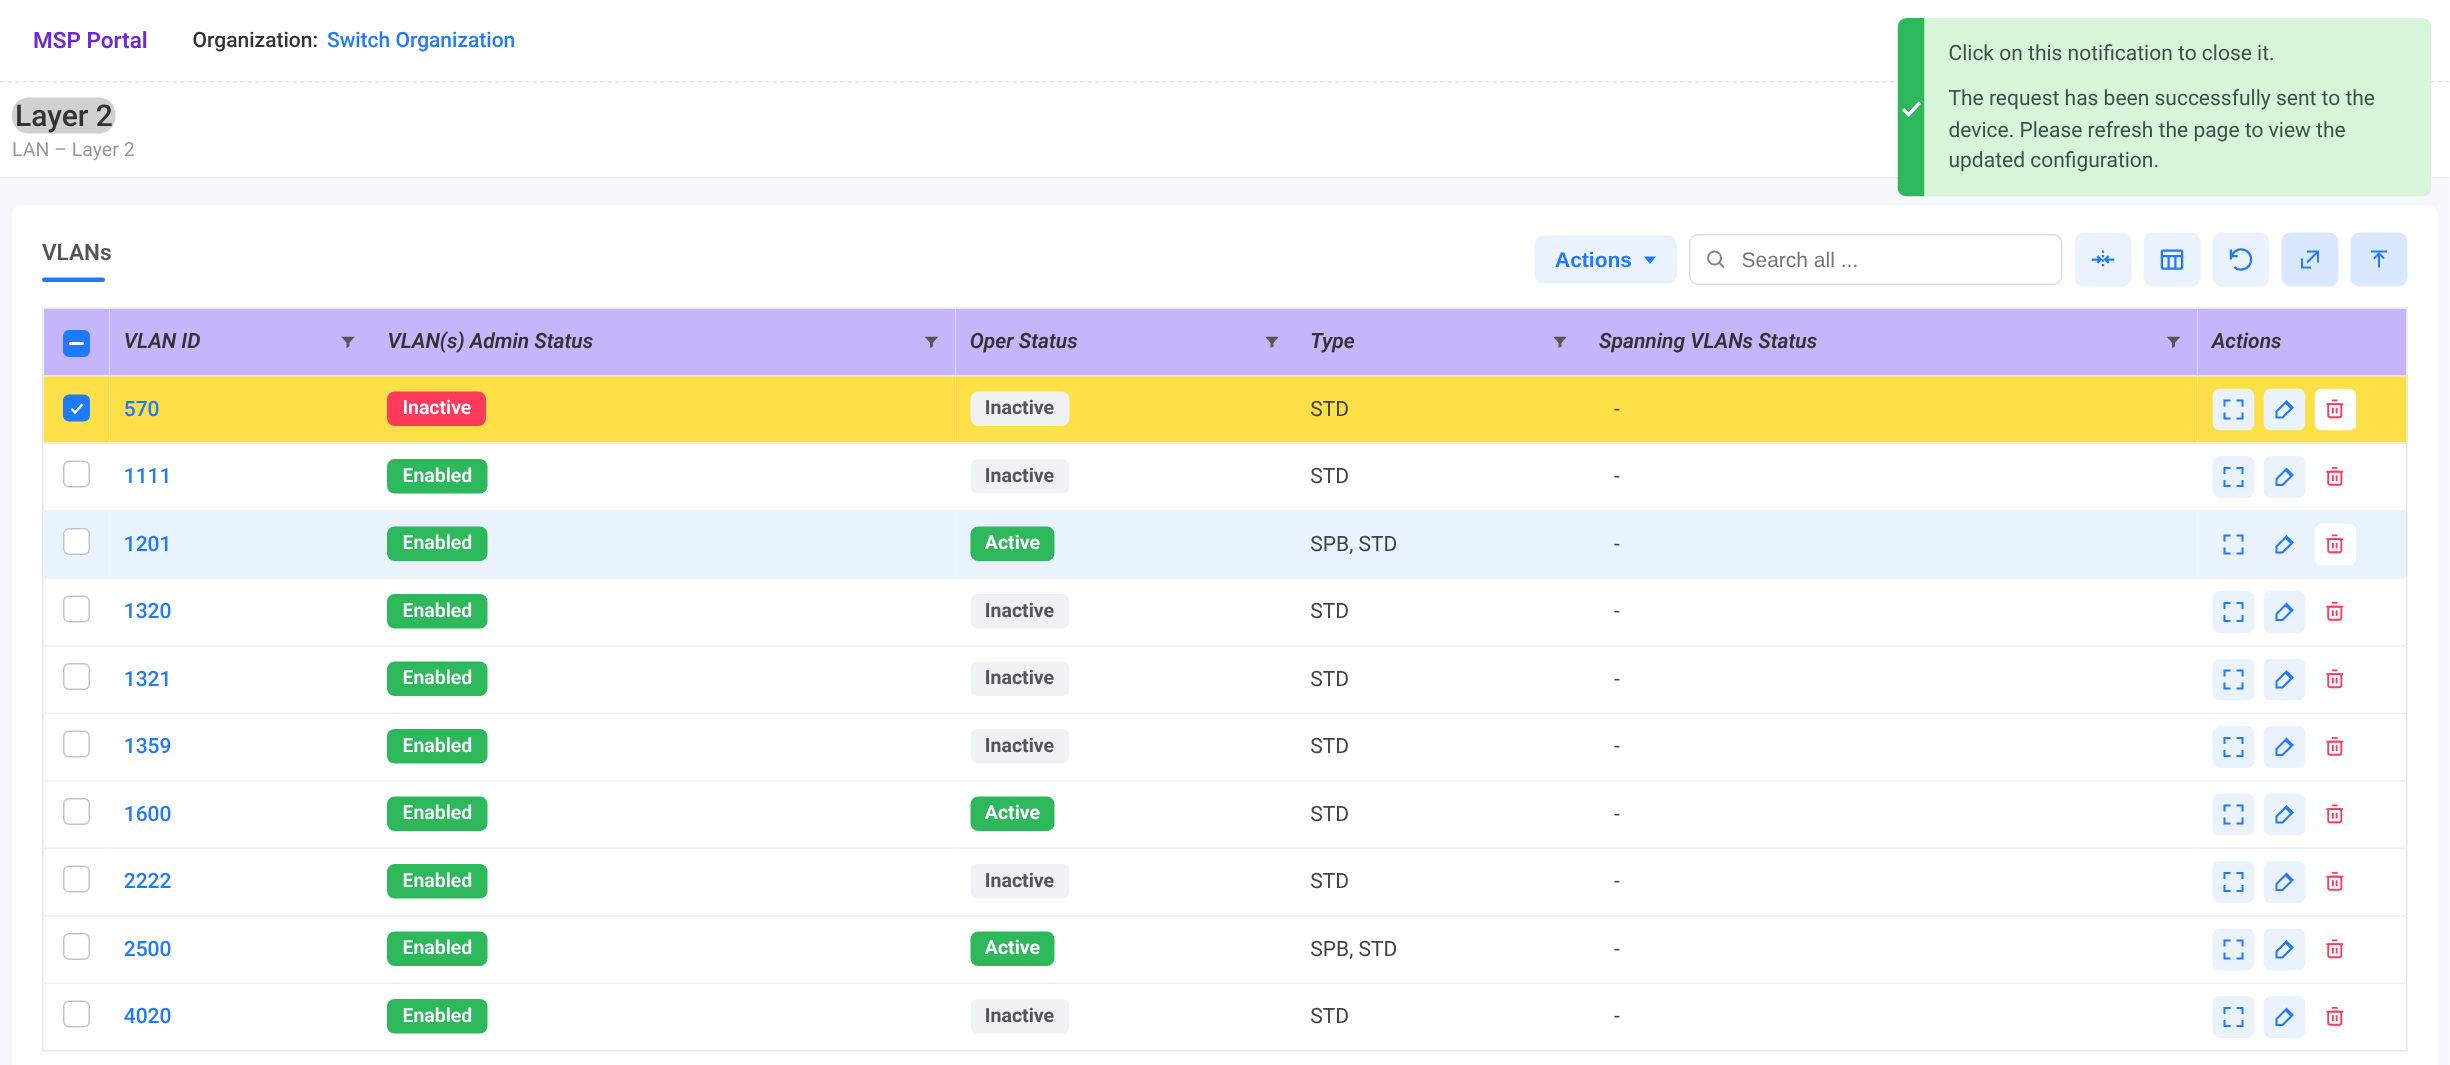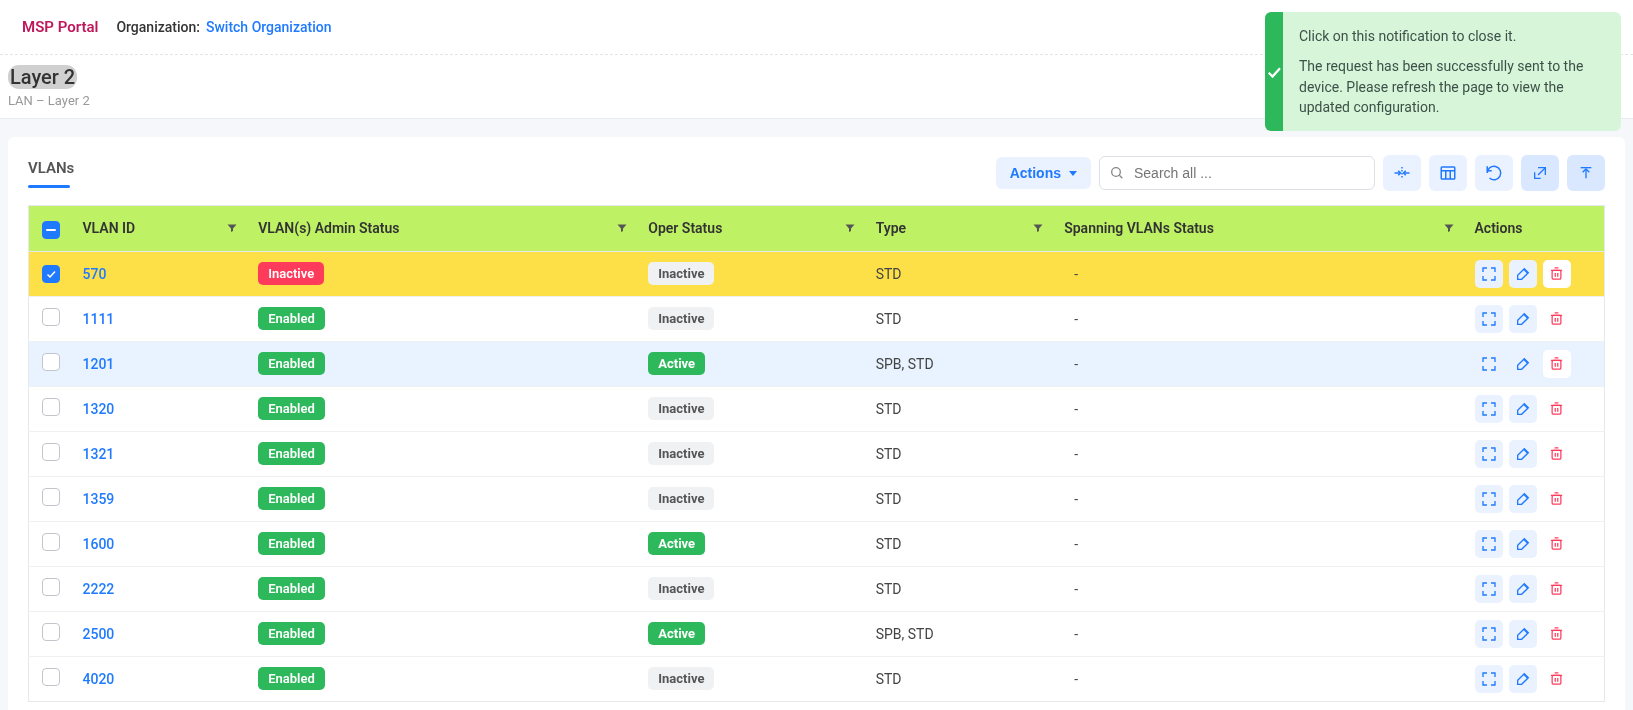--- a/index.html
+++ b/index.html
@@ -1,47 +1,47 @@
 <!DOCTYPE html>
 <html><head>
 <meta charset="utf-8">
 <style>
   * { box-sizing: border-box; margin: 0; padding: 0; }
   body { font-family: -apple-system, BlinkMacSystemFont, "Segoe UI", Roboto, "Helvetica Neue", Arial, sans-serif; font-size: 14px; color: #212529; background: #fff; }
 
   .topbar { display: flex; align-items: center; padding: 18px 22px 18px 22px; }
-  .brand { font-weight: 600; color: #be185d; margin-right: 18px; font-size: 15px;}
+  .brand { font-weight: 600; color: #6d28d9; margin-right: 30px; font-size: 15px;}
   .org-label { color: #333; font-size: 14px; font-weight:500; margin-right: 6px; }
   .org-link { color: #1f7aff; font-weight: 500; font-size: 14px; cursor: pointer; }
 
   .header-row { border-top: 1px dashed #e5e5e5; border-bottom: 1px solid #e9ecef; padding: 10px 8px 10px 8px; display:flex; justify-content:space-between; align-items:flex-start;}
   .header-left { }
   .page-title { font-weight: 500; font-size: 20px; color: #333; background:#d0d0d0; padding:0 2px; display:inline-block;border-radius:11px;}
   .breadcrumb { font-size: 13px; color: #999; margin-top: 4px; }
   .header-right { display:flex; gap:8px; padding-right:14px;}
   .primary-btn-stub { background:#1f7aff; border-radius:6px; min-width:20px; height:36px; display:flex; align-items:center; justify-content:center; color:white; padding:0 4px;}
 
   .content { background:#f5f7fa; padding:18px 8px; }
   .card { background:#fff; border-radius:6px; padding:0; }
   .card-header { display:flex; justify-content:space-between; align-items:center; padding:18px 20px 0 20px; }
   .tab-title-wrap { }
   .tab-title { font-weight:600; font-size:15px; color:#555; padding-bottom:10px; position:relative; display:inline-block;}
   .tab-title::after { content:""; position:absolute; left:0; bottom:-1px; width:42px; height:3px; background:#1f7aff; border-radius:2px;}
   .card-tools { display:flex; align-items:center; gap:8px; }
   .actions-btn { background:#eaf2ff; color:#1f7aff; border:none; padding:8px 14px; border-radius:6px; font-weight:600; font-size:14px; cursor:pointer; display:flex; align-items:center; gap:4px;}
   .actions-btn::after { content:""; display:inline-block; border-top:5px solid #1f7aff; border-left:4px solid transparent; border-right:4px solid transparent; margin-left:4px;}
   .search-wrap { position:relative; }
-  .search-wrap input { width:276px; padding:8px 12px 8px 34px; border:1px solid #dcdfe4; border-radius:6px; font-size:14px; color:#555;}
+  .search-wrap input { width:249px; padding:8px 12px 8px 34px; border:1px solid #dcdfe4; border-radius:6px; font-size:14px; color:#555;}
   .search-wrap .search-icon { position:absolute; left:10px; top:50%; transform:translateY(-50%); color:#888; }
   .tool-btn { background:#eaf2ff; border:none; width:38px; height:36px; border-radius:6px; display:flex; align-items:center; justify-content:center; cursor:pointer; color:#1f7aff;}
   .tool-btn.export { background:#d9e8ff;}
   
   .table-wrap { padding: 8px 20px 0 20px; margin-top:6px;}
   table { width:100%; border-collapse:collapse; border:1px solid #e6e8eb; border-radius:6px; }
-  thead th { text-align:left; font-weight:600; font-size:14px; color:#333; padding:12px 10px; border-bottom:1px solid #e6e8eb; background:#bef264; position:relative;}
+  thead th { text-align:left; font-weight:600; font-size:14px; color:#333; padding:12px 10px; border-bottom:1px solid #e6e8eb; background:#c4b5fd; position:relative;font-style:italic;}
   thead th .filter-icon { position:absolute; right:10px; top:50%; transform:translateY(-50%); color:#555; cursor:pointer;}
   tbody td { padding:8px 10px; border-bottom:1px solid #eef0f2; font-size:14px; vertical-align:middle;}
   tbody tr:last-child td { border-bottom:none; }
   .row-selected { background:#fde047;}
   .row-highlight { background:#e8f3ff;}
   .checkbox { width:18px; height:18px; border:1.5px solid #c2c6cc; border-radius:4px; display:inline-flex; align-items:center; justify-content:center; background:#fff; cursor:pointer;}
   .checkbox.checked { background:#1f7aff; border-color:#1f7aff; color:#fff;}
   .checkbox.indeterminate { background:#1f7aff; border-color:#1f7aff; }
   .checkbox.indeterminate::after { content:""; width:10px; height:2.5px; background:#fff; border-radius:1px;}
   .link { color:#1f7aff; font-weight:500; cursor:pointer;}

